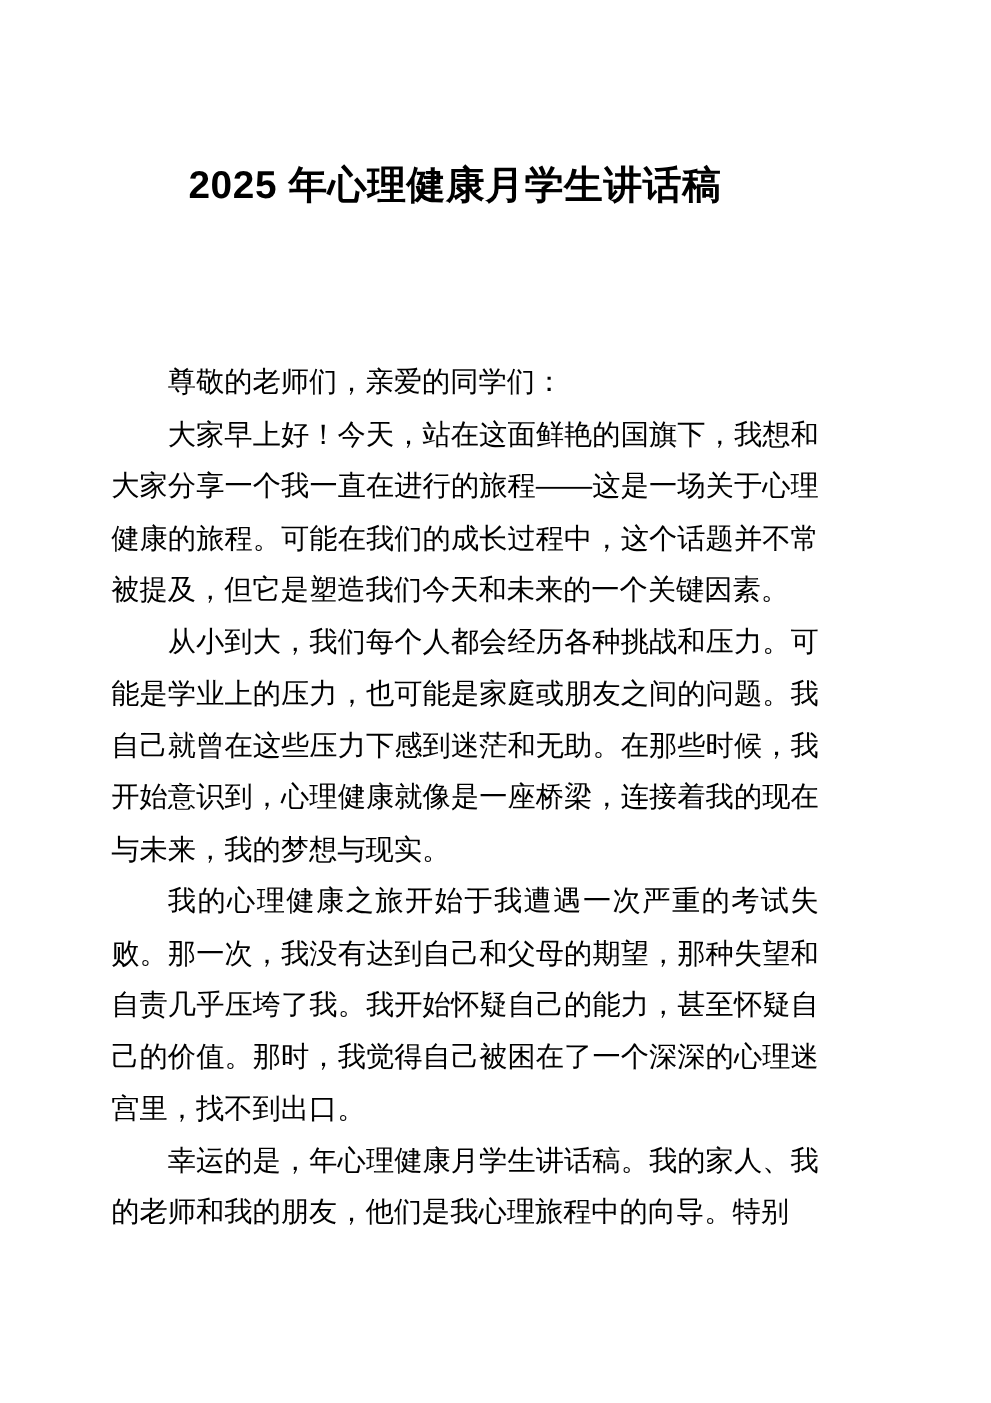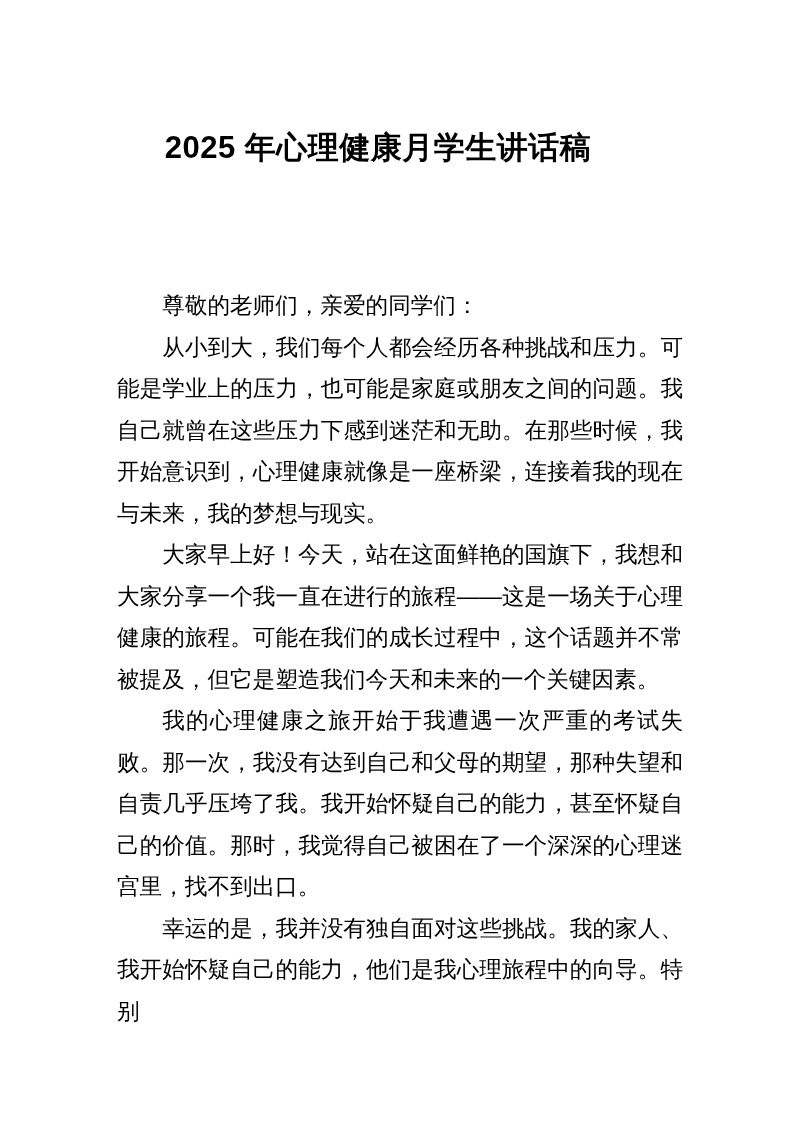--- a/index.html
+++ b/index.html
@@ -11,21 +11,21 @@
       width: 793px;
       height: 1122px;
       overflow: hidden;
       font-family: "Liberation Sans", sans-serif;
     }
     .page {
       box-sizing: border-box;
       width: 793px;
       height: 1122px;
       background: #ffffff;
-      padding: 126px 114px 0 77px;
+      padding: 126px 114px 0 49px;
     }
     .doc-title {
       margin: 0 0 115px 0;
       font-size: 31px;
       line-height: 44px;
       font-weight: 700;
       color: #000000;
       text-align: center;
       letter-spacing: 0.5px;
       white-space: nowrap;
@@ -47,18 +47,18 @@
     }
   </style>
 </head>
 <body>
 
 <div class="page">
   <h1 class="doc-title">2025 年心理健康月学生讲话稿</h1>
 
   <div class="doc-body">
     <p>尊敬的老师们，亲爱的同学们：</p>
+    <p>大家早上好！今天，站在这面鲜艳的国旗下，我想和大家分享一个我一直在进行的旅程——这是一场关于心理健康的旅程。可能在我们的成长过程中，这个话题并不常被提及，但它是塑造我们今天和未来的一个关键因素。</p>
     <p>从小到大，我们每个人都会经历各种挑战和压力。可能是学业上的压力，也可能是家庭或朋友之间的问题。我自己就曾在这些压力下感到迷茫和无助。在那些时候，我开始意识到，心理健康就像是一座桥梁，连接着我的现在与未来，我的梦想与现实。</p>
-    <p>大家早上好！今天，站在这面鲜艳的国旗下，我想和大家分享一个我一直在进行的旅程——这是一场关于心理健康的旅程。可能在我们的成长过程中，这个话题并不常被提及，但它是塑造我们今天和未来的一个关键因素。</p>
     <p>我的心理健康之旅开始于我遭遇一次严重的考试失败。那一次，我没有达到自己和父母的期望，那种失望和自责几乎压垮了我。我开始怀疑自己的能力，甚至怀疑自己的价值。那时，我觉得自己被困在了一个深深的心理迷宫里，找不到出口。</p>
-    <p>幸运的是，我并没有独自面对这些挑战。我的家人、我开始怀疑自己的能力，他们是我心理旅程中的向导。特别</p>
+    <p>幸运的是，年心理健康月学生讲话稿。我的家人、我的老师和我的朋友，他们是我心理旅程中的向导。特别</p>
   </div>
 </div>
 
 </body></html>

